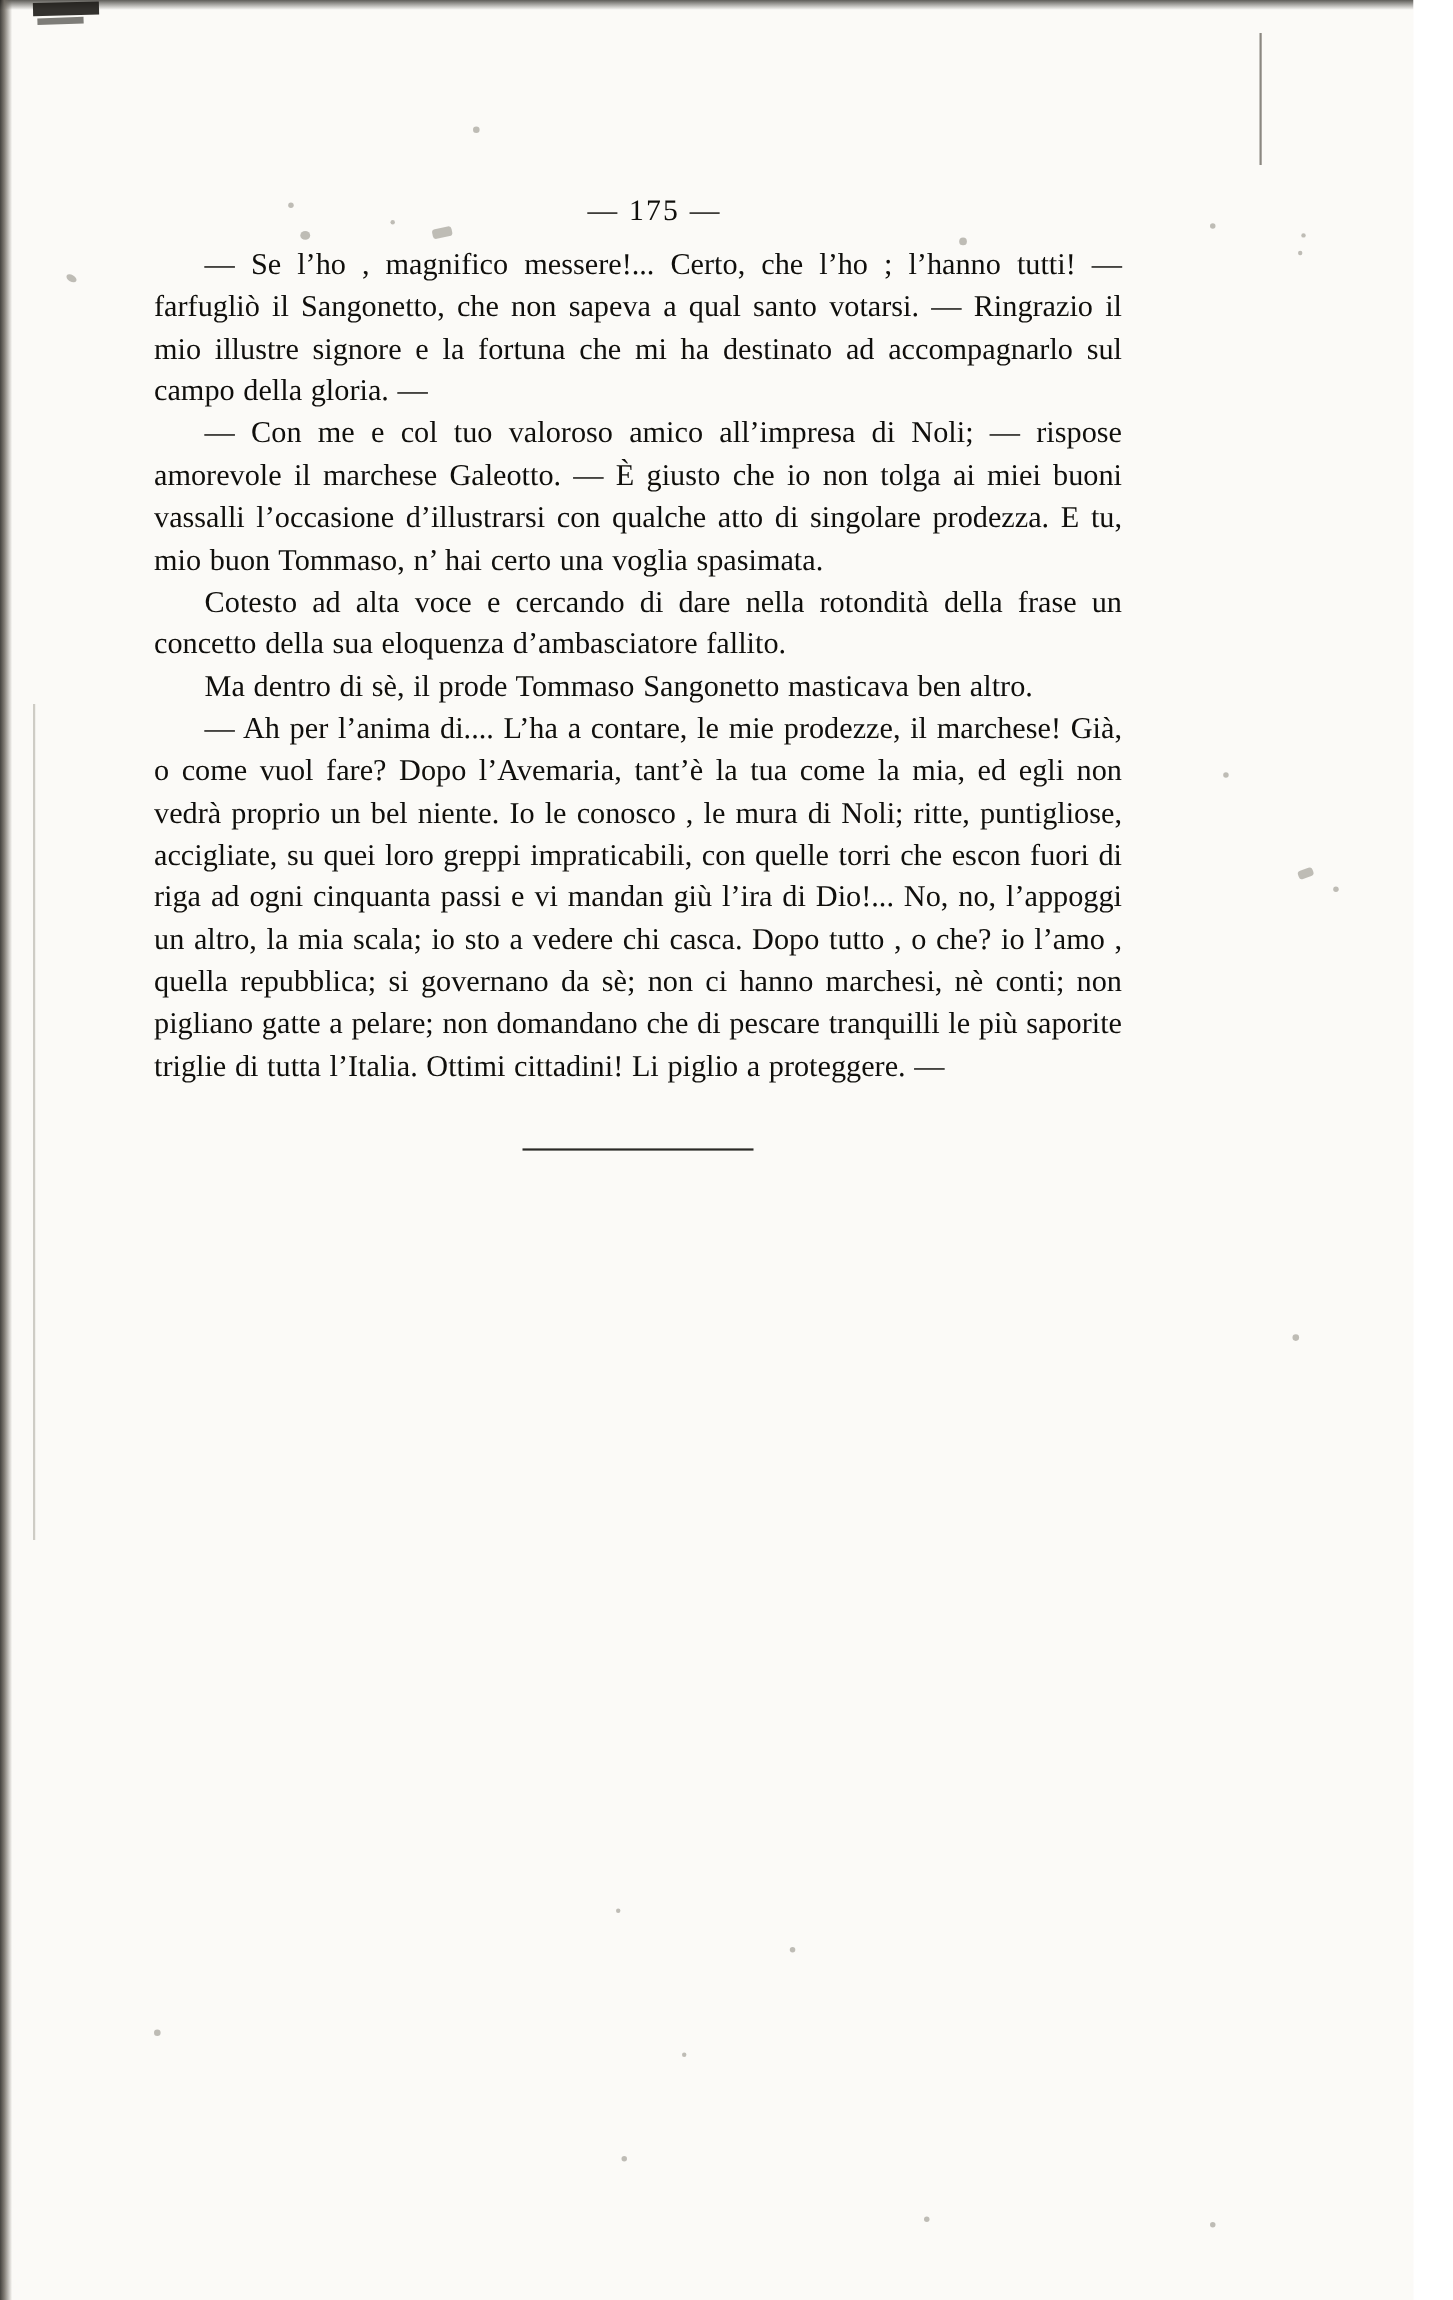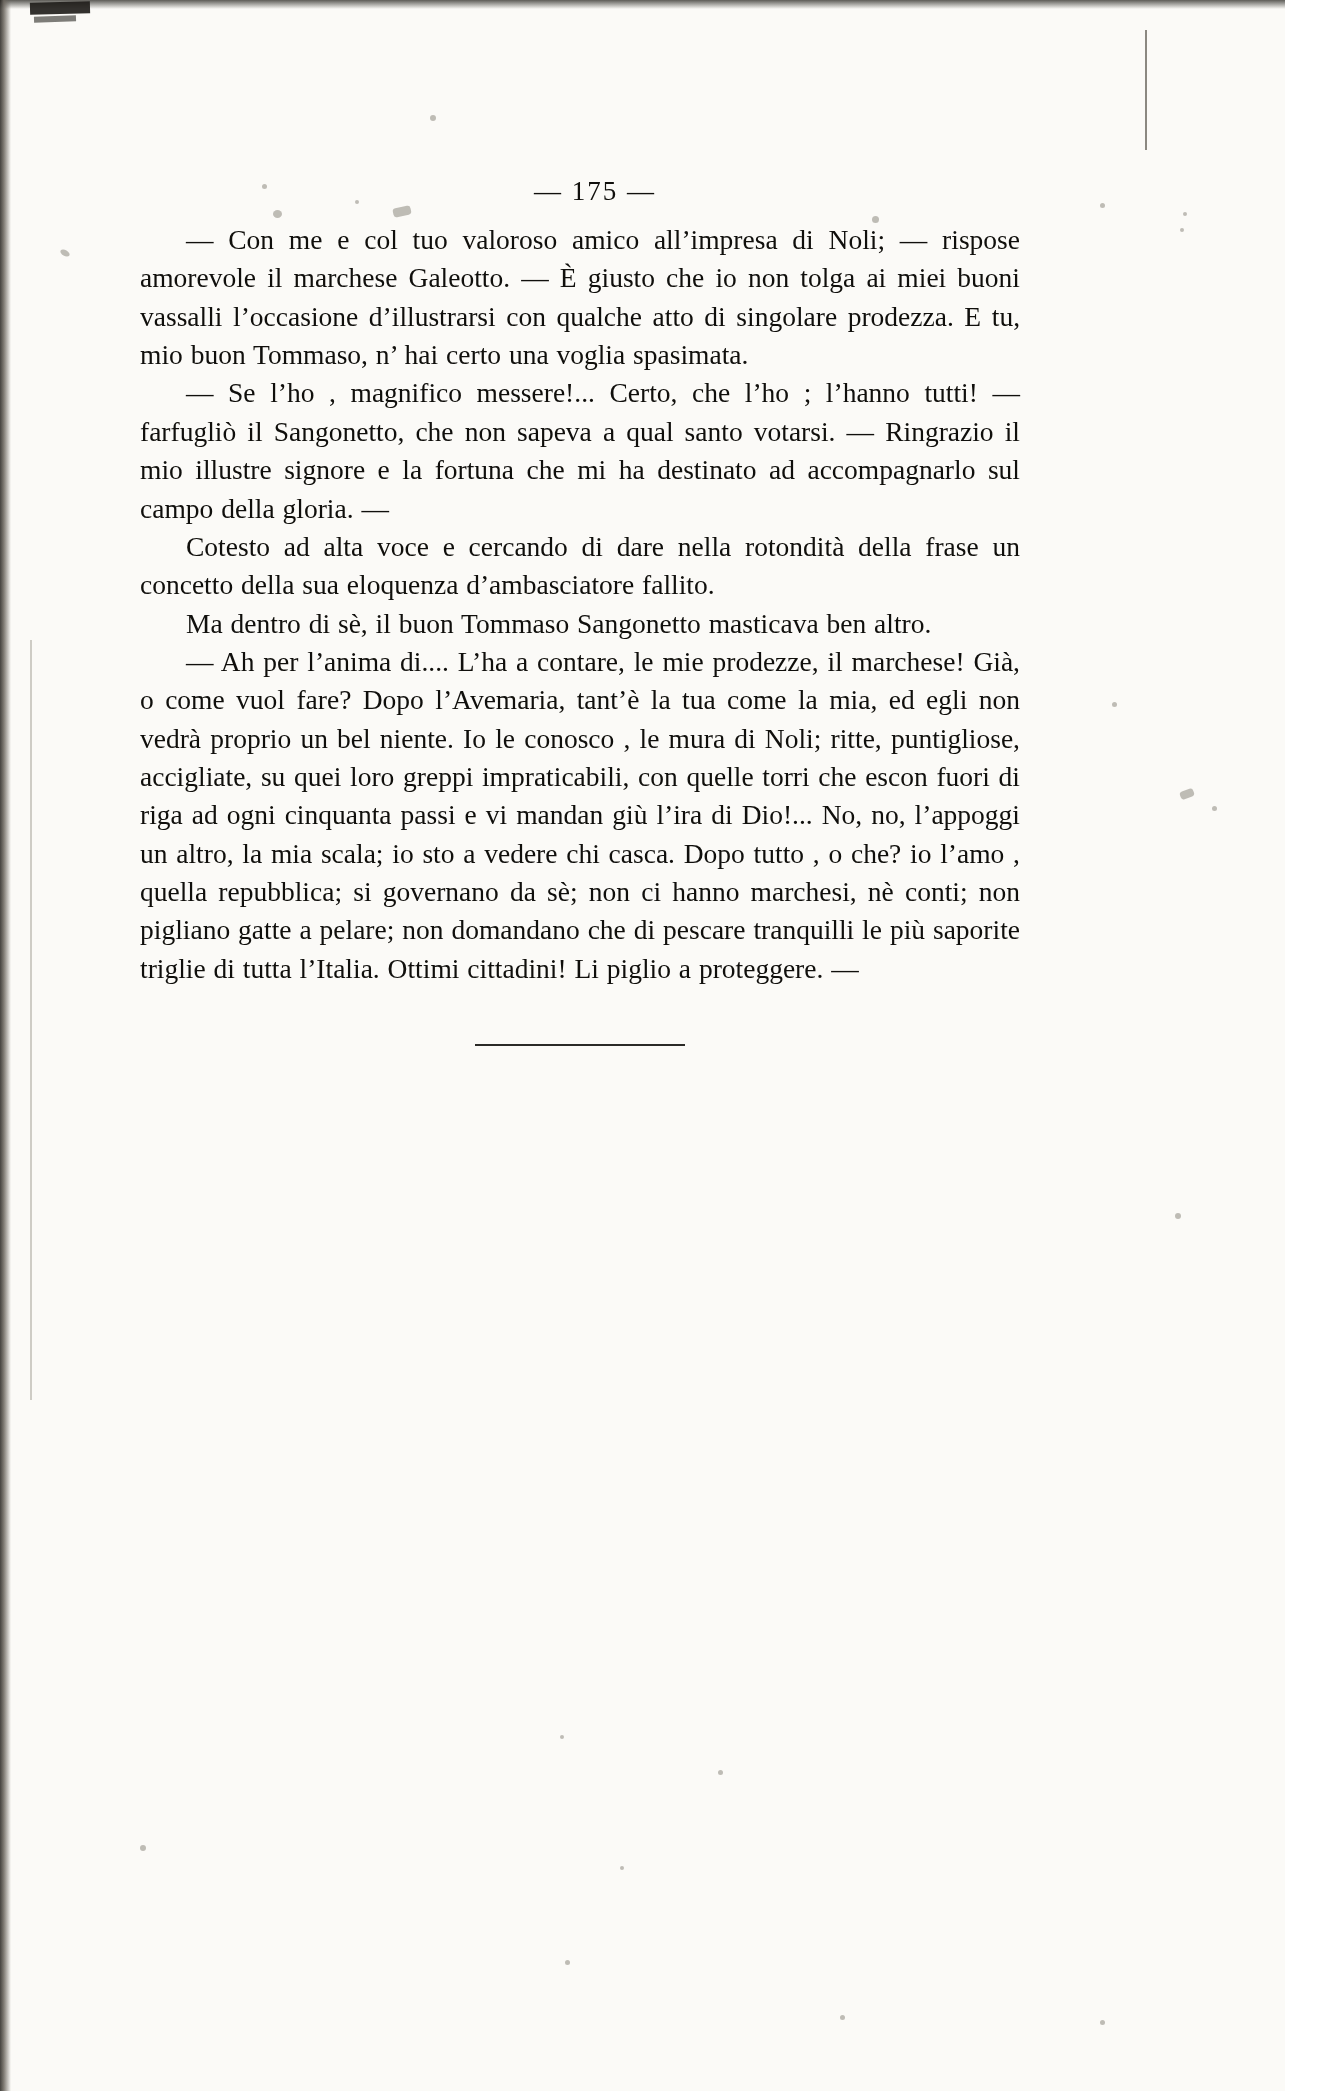--- a/index.html
+++ b/index.html
@@ -135,21 +135,21 @@
   <div class="speck" style="left:840px; top:2015px; width:5px; height:5px;"></div>
   <div class="speck" style="left:1100px; top:2020px; width:5px; height:5px;"></div>
   <div class="speck" style="left:718px; top:1770px; width:5px; height:5px;"></div>
   <div class="speck" style="left:620px; top:1866px; width:4px; height:4px;"></div>
   <div class="speck" style="left:560px; top:1735px; width:4px; height:4px;"></div>
 
   <div class="content">
 
     <div class="page-number">— 175 —</div>
 
+    <p class="para">— Se l’ho , magnifico messere!... Certo, che l’ho ; l’hanno tutti! — farfugliò il Sangonetto, che non sapeva a qual santo votarsi. — Ringrazio il mio illustre signore e la fortuna che mi ha destinato ad accompagnarlo sul campo della gloria. —</p>
     <p class="para">— Con me e col tuo valoroso amico all’impresa di Noli; — rispose amorevole il marchese Galeotto. — È giusto che io non tolga ai miei buoni vassalli l’occasione d’illustrarsi con qualche atto di singolare prodezza. E tu, mio buon Tommaso, n’ hai certo una voglia spasimata.</p>
-    <p class="para">— Se l’ho , magnifico messere!... Certo, che l’ho ; l’hanno tutti! — farfugliò il Sangonetto, che non sapeva a qual santo votarsi. — Ringrazio il mio illustre signore e la fortuna che mi ha destinato ad accompagnarlo sul campo della gloria. —</p>
     <p class="para">Cotesto ad alta voce e cercando di dare nella rotondità della frase un concetto della sua eloquenza d’ambasciatore fallito.</p>
-    <p class="para">Ma dentro di sè, il buon Tommaso Sangonetto masticava ben altro.</p>
+    <p class="para">Ma dentro di sè, il prode Tommaso Sangonetto masticava ben altro.</p>
     <p class="para">— Ah per l’anima di.... L’ha a contare, le mie prodezze, il marchese! Già, o come vuol fare? Dopo l’Avemaria, tant’è la tua come la mia, ed egli non vedrà proprio un bel niente. Io le conosco , le mura di Noli; ritte, puntigliose, accigliate, su quei loro greppi impraticabili, con quelle torri che escon fuori di riga ad ogni cinquanta passi e vi mandan giù l’ira di Dio!... No, no, l’appoggi un altro, la mia scala; io sto a vedere chi casca. Dopo tutto , o che? io l’amo , quella repubblica; si governano da sè; non ci hanno marchesi, nè conti; non pigliano gatte a pelare; non domandano che di pescare tranquilli le più saporite triglie di tutta l’Italia. Ottimi cittadini! Li piglio a proteggere. —</p>
 
     <div class="divider"></div>
   </div>
 </div>
 
 </body></html>

